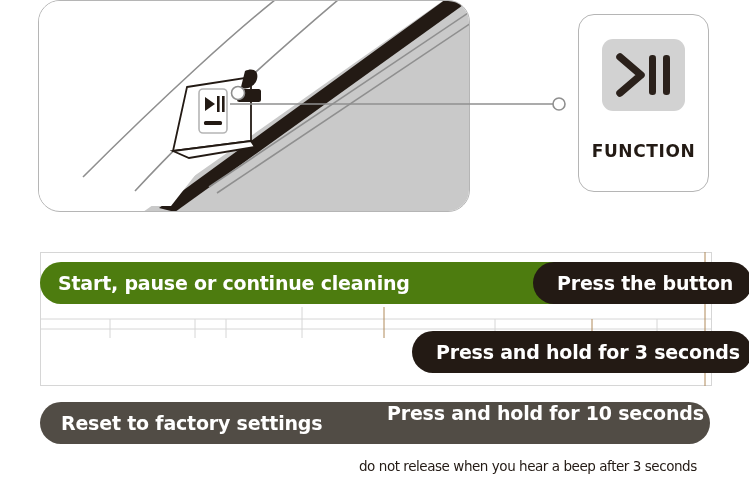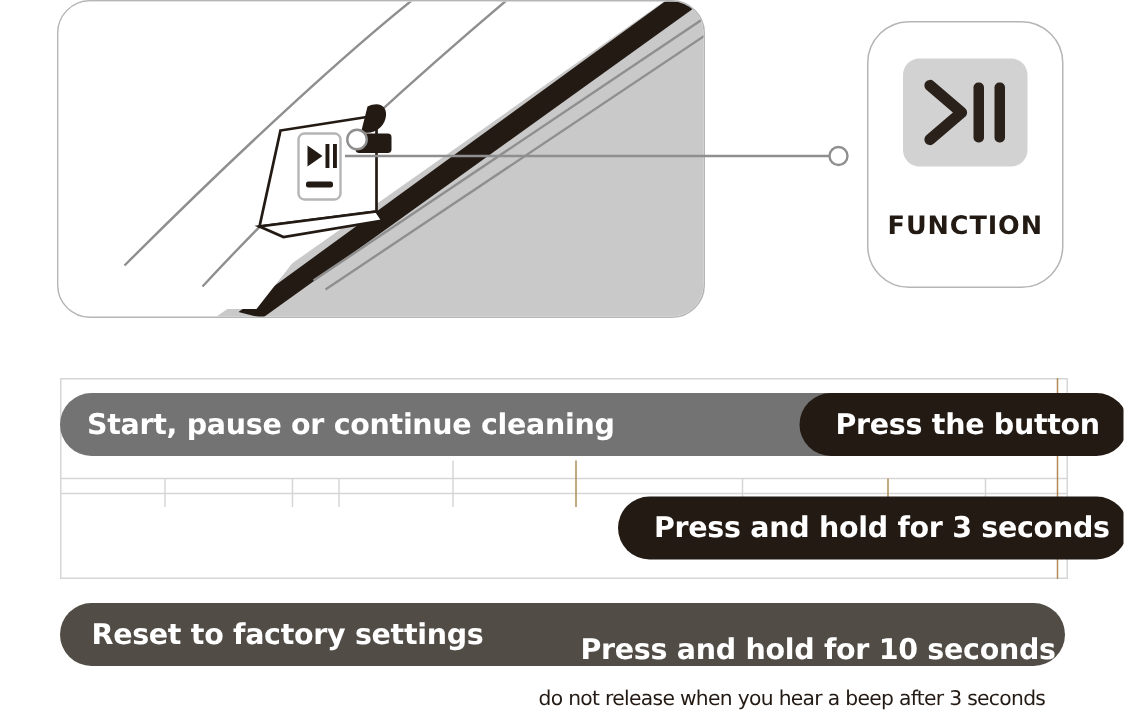--- a/index.html
+++ b/index.html
@@ -45,21 +45,21 @@
   }
 
   
   #function-card {
     position: absolute;
     left: 578px;
     top: 14px;
     width: 131px;
     height: 178px;
     border: 1px solid #b5b5b5;
-    border-radius: 28px;
+    border-radius: 16px;
     background: #ffffff;
     box-sizing: border-box;
     display: flex;
     flex-direction: column;
     align-items: center;
   }
   #function-icon-tile {
     margin-top: 24px;
     width: 83px;
     height: 72px;
@@ -102,36 +102,36 @@
     box-sizing: border-box;
   }
   .pill-label {
     font-family: "DejaVu Sans", sans-serif;
     font-weight: bold;
     font-size: 19px;
     color: #ffffff;
     white-space: nowrap;
     letter-spacing: -0.2px;
   }
-  .pill-gray  { background: #737373; }
+  .pill-gray  { background: #4d7c0f; }
   .pill-dark  { background: #231a14; }
   .pill-brown { background: #514c45; }
 
   #row-start        { left: 40px; top: 262px; width: 672px; }
   #row-start .pill-gray { left: 0px;   width: 560px; padding-left: 18px; }
   #row-start .pill-dark { left: 493px; width: 219px; padding-left: 24px; }
 
   #row-filter       { left: 40px; top: 331px; width: 672px; }
   #row-filter .pill-gray { left: 0px;   width: 450px; padding-left: 18px; }
   #row-filter .pill-dark { left: 372px; width: 340px; padding-left: 24px; }
 
   #row-reset        { left: 40px; top: 402px; width: 670px; }
   #row-reset .pill-brown { left: 0px; width: 670px; padding-left: 21px; }
   #row-reset .reset-action { position: absolute; left: 347px; top: 0; height: 42px;
-                             display: flex; align-items: flex-end; }
+                             display: flex; align-items: flex-start; }
 
   
   #footnote {
     position: absolute;
     left: 359px;
     top: 458px;
     font-family: "DejaVu Sans", sans-serif;
     font-size: 13.5px;
     color: #231a14;
     white-space: nowrap;

